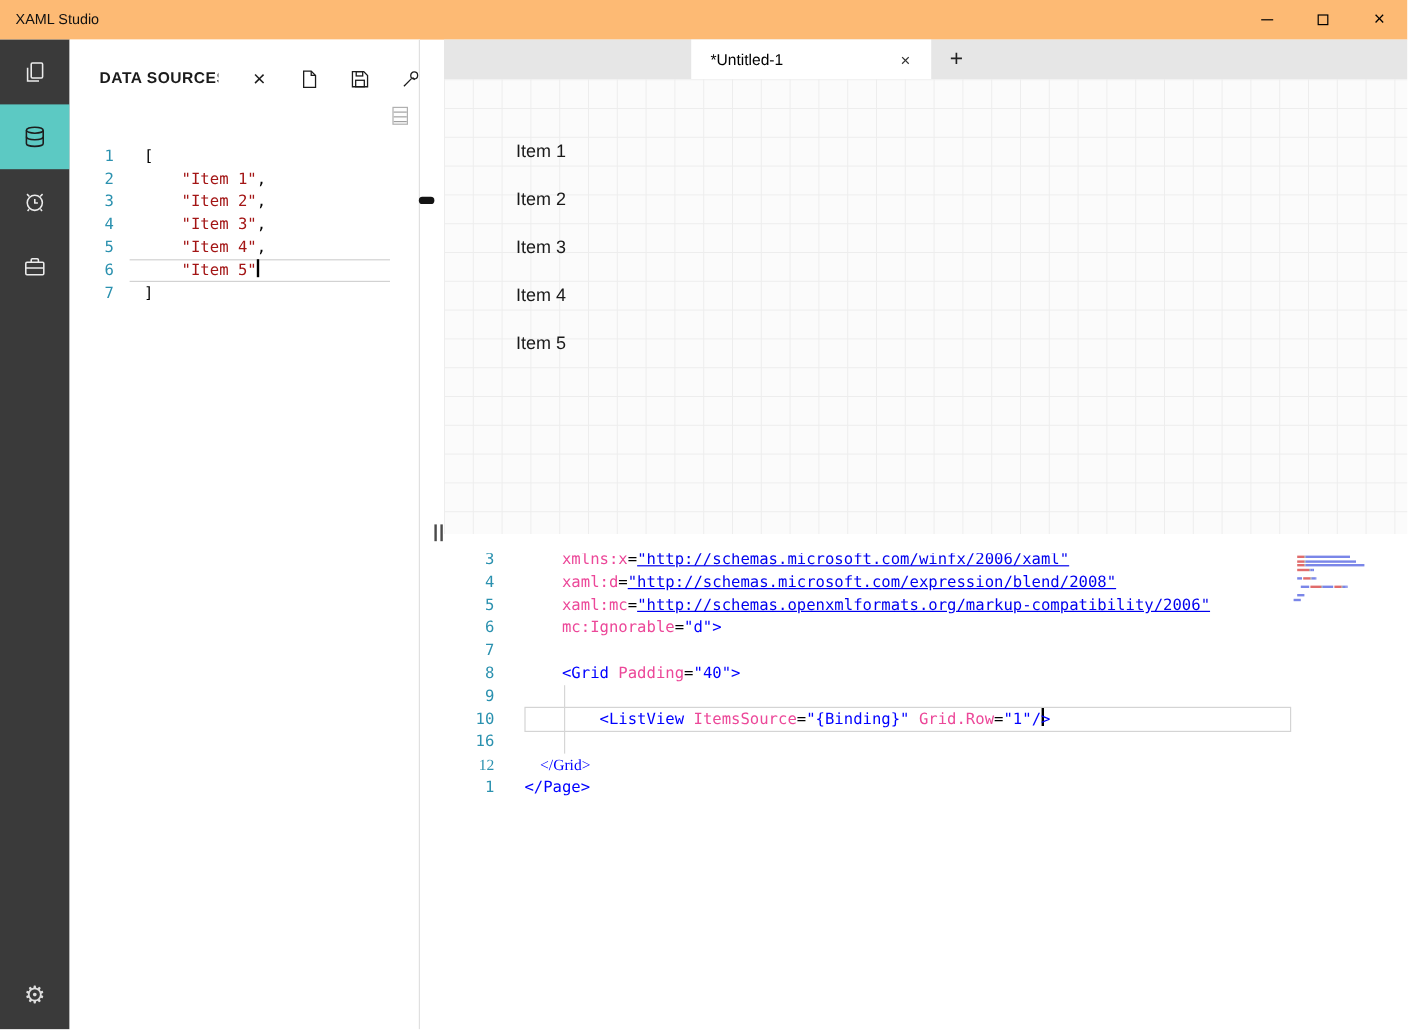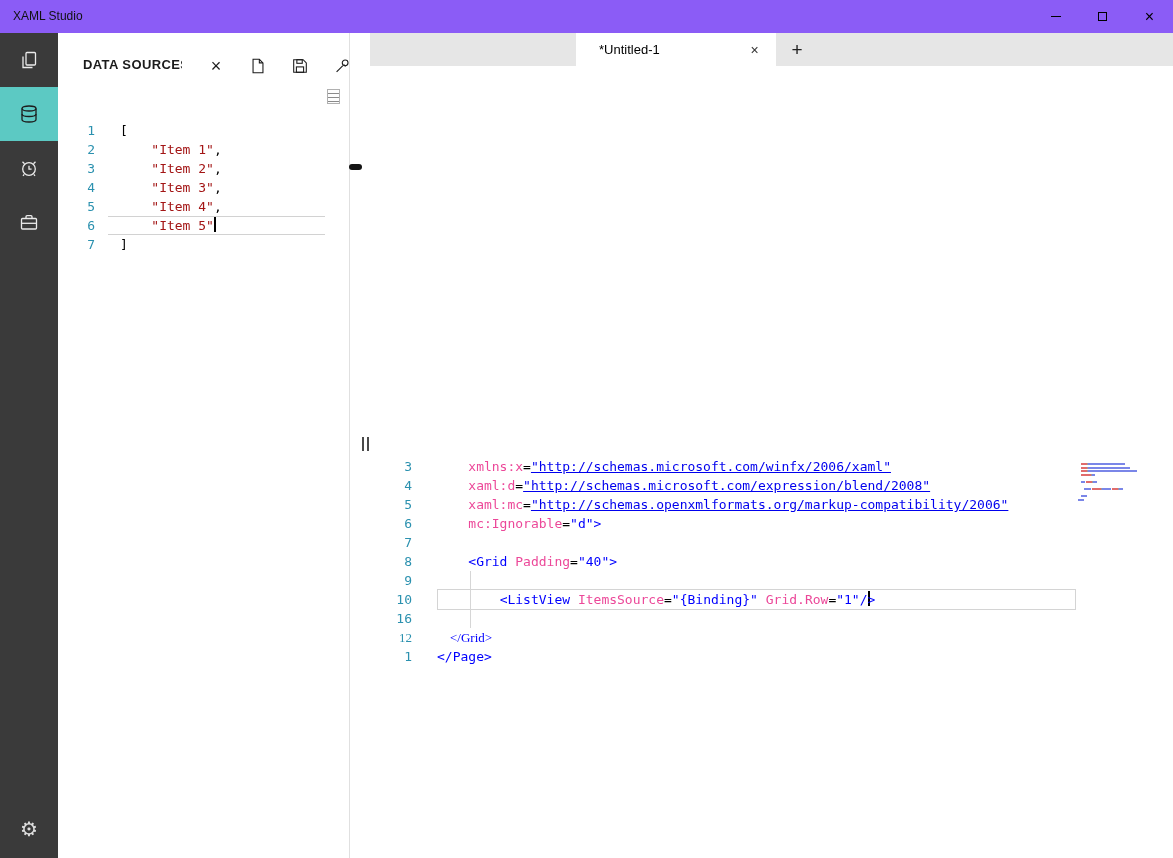--- a/index.html
+++ b/index.html
@@ -1,21 +1,21 @@
 <!DOCTYPE html>
 <html><head>
 <meta charset="utf-8">
 <style>
   * { margin:0; padding:0; box-sizing:border-box; }
   html,body { background:#fff; }
   body { font-family:"Liberation Sans", sans-serif; color:#000; }
   #root { position:relative; width:1173px; height:858px; background:#fff; overflow:hidden; }
 
   
-  .titlebar { position:absolute; left:0; top:0; width:1173px; height:33px; background:#8b5cf6; }
+  .titlebar { position:absolute; left:0; top:0; width:1173px; height:33px; background:#fdba74; }
   .titlebar .app-title { position:absolute; left:13px; top:9px; font-size:12px; color:#111; }
   .win-btn { position:absolute; top:0; width:47px; height:33px; display:flex; align-items:center; justify-content:center; cursor:default; }
   .win-btn.min { left:1032px; }
   .win-btn.max { left:1079px; }
   .win-btn.close { left:1126px; font-size:16px; line-height:16px; color:#000; }
   .min-glyph { display:block; width:10px; height:1px; background:#000; }
   .max-glyph { display:block; width:9px; height:9px; border:1px solid #000; }
 
   
   .activity-bar { position:absolute; left:0; top:33px; width:58px; height:825px; background:#3a3a3a; }
@@ -50,21 +50,21 @@
   #json-lines .current::before { content:""; position:absolute; left:50px; width:217px; top:0; bottom:0; border-top:1px solid #d2d2d2; border-bottom:1px solid #d2d2d2; }
 
   
   .panel-splitter-handle { position:absolute; left:349px; top:164px; width:13px; height:6px; background:#141414; border-radius:3px; cursor:col-resize; }
   .hsplit-handle { position:absolute; left:362px; top:437px; width:7px; height:14px; border-left:2px solid #4a4a4a; border-right:2px solid #4a4a4a; cursor:row-resize; }
 
   
   .tab-bar { position:absolute; left:370px; top:33px; width:803px; height:33px; background:#e6e6e6; }
   .tab { position:absolute; top:0; height:33px; line-height:33px; font-size:13px; cursor:pointer; }
   .tab-welcome { left:0; width:206px; padding-left:23px; color:#3d3d3d; }
-  .tab-active { left:206px; width:200px; padding-left:23px; background:#fff; color:#000; }
+  .tab-active { left:206px; width:200px; padding-left:16px; background:#fff; color:#000; }
   .tab-close { position:absolute; right:13px; top:8px; width:17px; height:17px; display:flex; align-items:center; justify-content:center; font-size:14px; line-height:14px; color:#333; cursor:pointer; }
   .tab-plus { position:absolute; left:414px; top:4px; width:26px; height:26px; text-align:center; line-height:25px; font-size:19px; color:#222; cursor:pointer; }
 
   
   .preview { position:absolute; left:370px; top:66px; width:803px; height:379px; background-color:#fbfbfb;
     background-image:linear-gradient(to right,#ededed 1px,transparent 1px),linear-gradient(to bottom,#ededed 1px,transparent 1px);
     background-size:24px 24px; overflow:hidden; }
   .preview-item { position:absolute; left:60px; height:20px; font-size:15px; color:#1a1a1a; cursor:pointer; }
 
   
@@ -175,20 +175,29 @@
   <div class="hsplit-handle"></div>
 
   <div class="tab-bar">
     <div class="tab tab-active">
       <span>*Untitled-1</span>
       <span class="tab-close">×</span>
     </div>
     <div class="tab-plus">+</div>
   </div>
 
+  <div class="preview">
+    <div id="preview-items">
+        <div class="preview-item" style="top: 52px;">Item 1</div>
+        <div class="preview-item" style="top: 92px;">Item 2</div>
+        <div class="preview-item" style="top: 132px;">Item 3</div>
+        <div class="preview-item" style="top: 172px;">Item 4</div>
+        <div class="preview-item" style="top: 212px;">Item 5</div>
+      </div>
+  </div>
 
   <div class="xaml-editor">
     <div id="xaml-lines">
         <div class="code-row" style="top: -4px;"><span class="gutter">3</span><span class="code-text"><span class="tk-plain">    </span><span class="tk-attr">xmlns:x</span><span class="tk-op">=</span><span class="tk-link">"http://schemas.microsoft.com/winfx/2006/xaml"</span></span></div>
         <div class="code-row" style="top: 15px;"><span class="gutter">4</span><span class="code-text"><span class="tk-plain">    </span><span class="tk-attr">xaml:d</span><span class="tk-op">=</span><span class="tk-link">"http://schemas.microsoft.com/expression/blend/2008"</span></span></div>
         <div class="code-row" style="top: 34px;"><span class="gutter">5</span><span class="code-text"><span class="tk-plain">    </span><span class="tk-attr">xaml:mc</span><span class="tk-op">=</span><span class="tk-link">"http://schemas.openxmlformats.org/markup-compatibility/2006"</span></span></div>
         <div class="code-row" style="top: 53px;"><span class="gutter">6</span><span class="code-text"><span class="tk-plain">    </span><span class="tk-attr">mc:Ignorable</span><span class="tk-op">=</span><span class="tk-str">"d"</span><span class="tk-tag">&gt;</span></span></div>
         <div class="code-row" style="top: 72px;"><span class="gutter">7</span><span class="code-text"></span></div>
         <div class="code-row" style="top: 91px;"><span class="gutter">8</span><span class="code-text"><span class="tk-plain">    </span><span class="tk-tag">&lt;Grid</span><span class="tk-plain"> </span><span class="tk-attr">Padding</span><span class="tk-op">=</span><span class="tk-str">"40"</span><span class="tk-tag">&gt;</span></span></div>
         <div class="code-row" style="top: 110px;"><span class="gutter">9</span><span class="code-text"></span></div>

